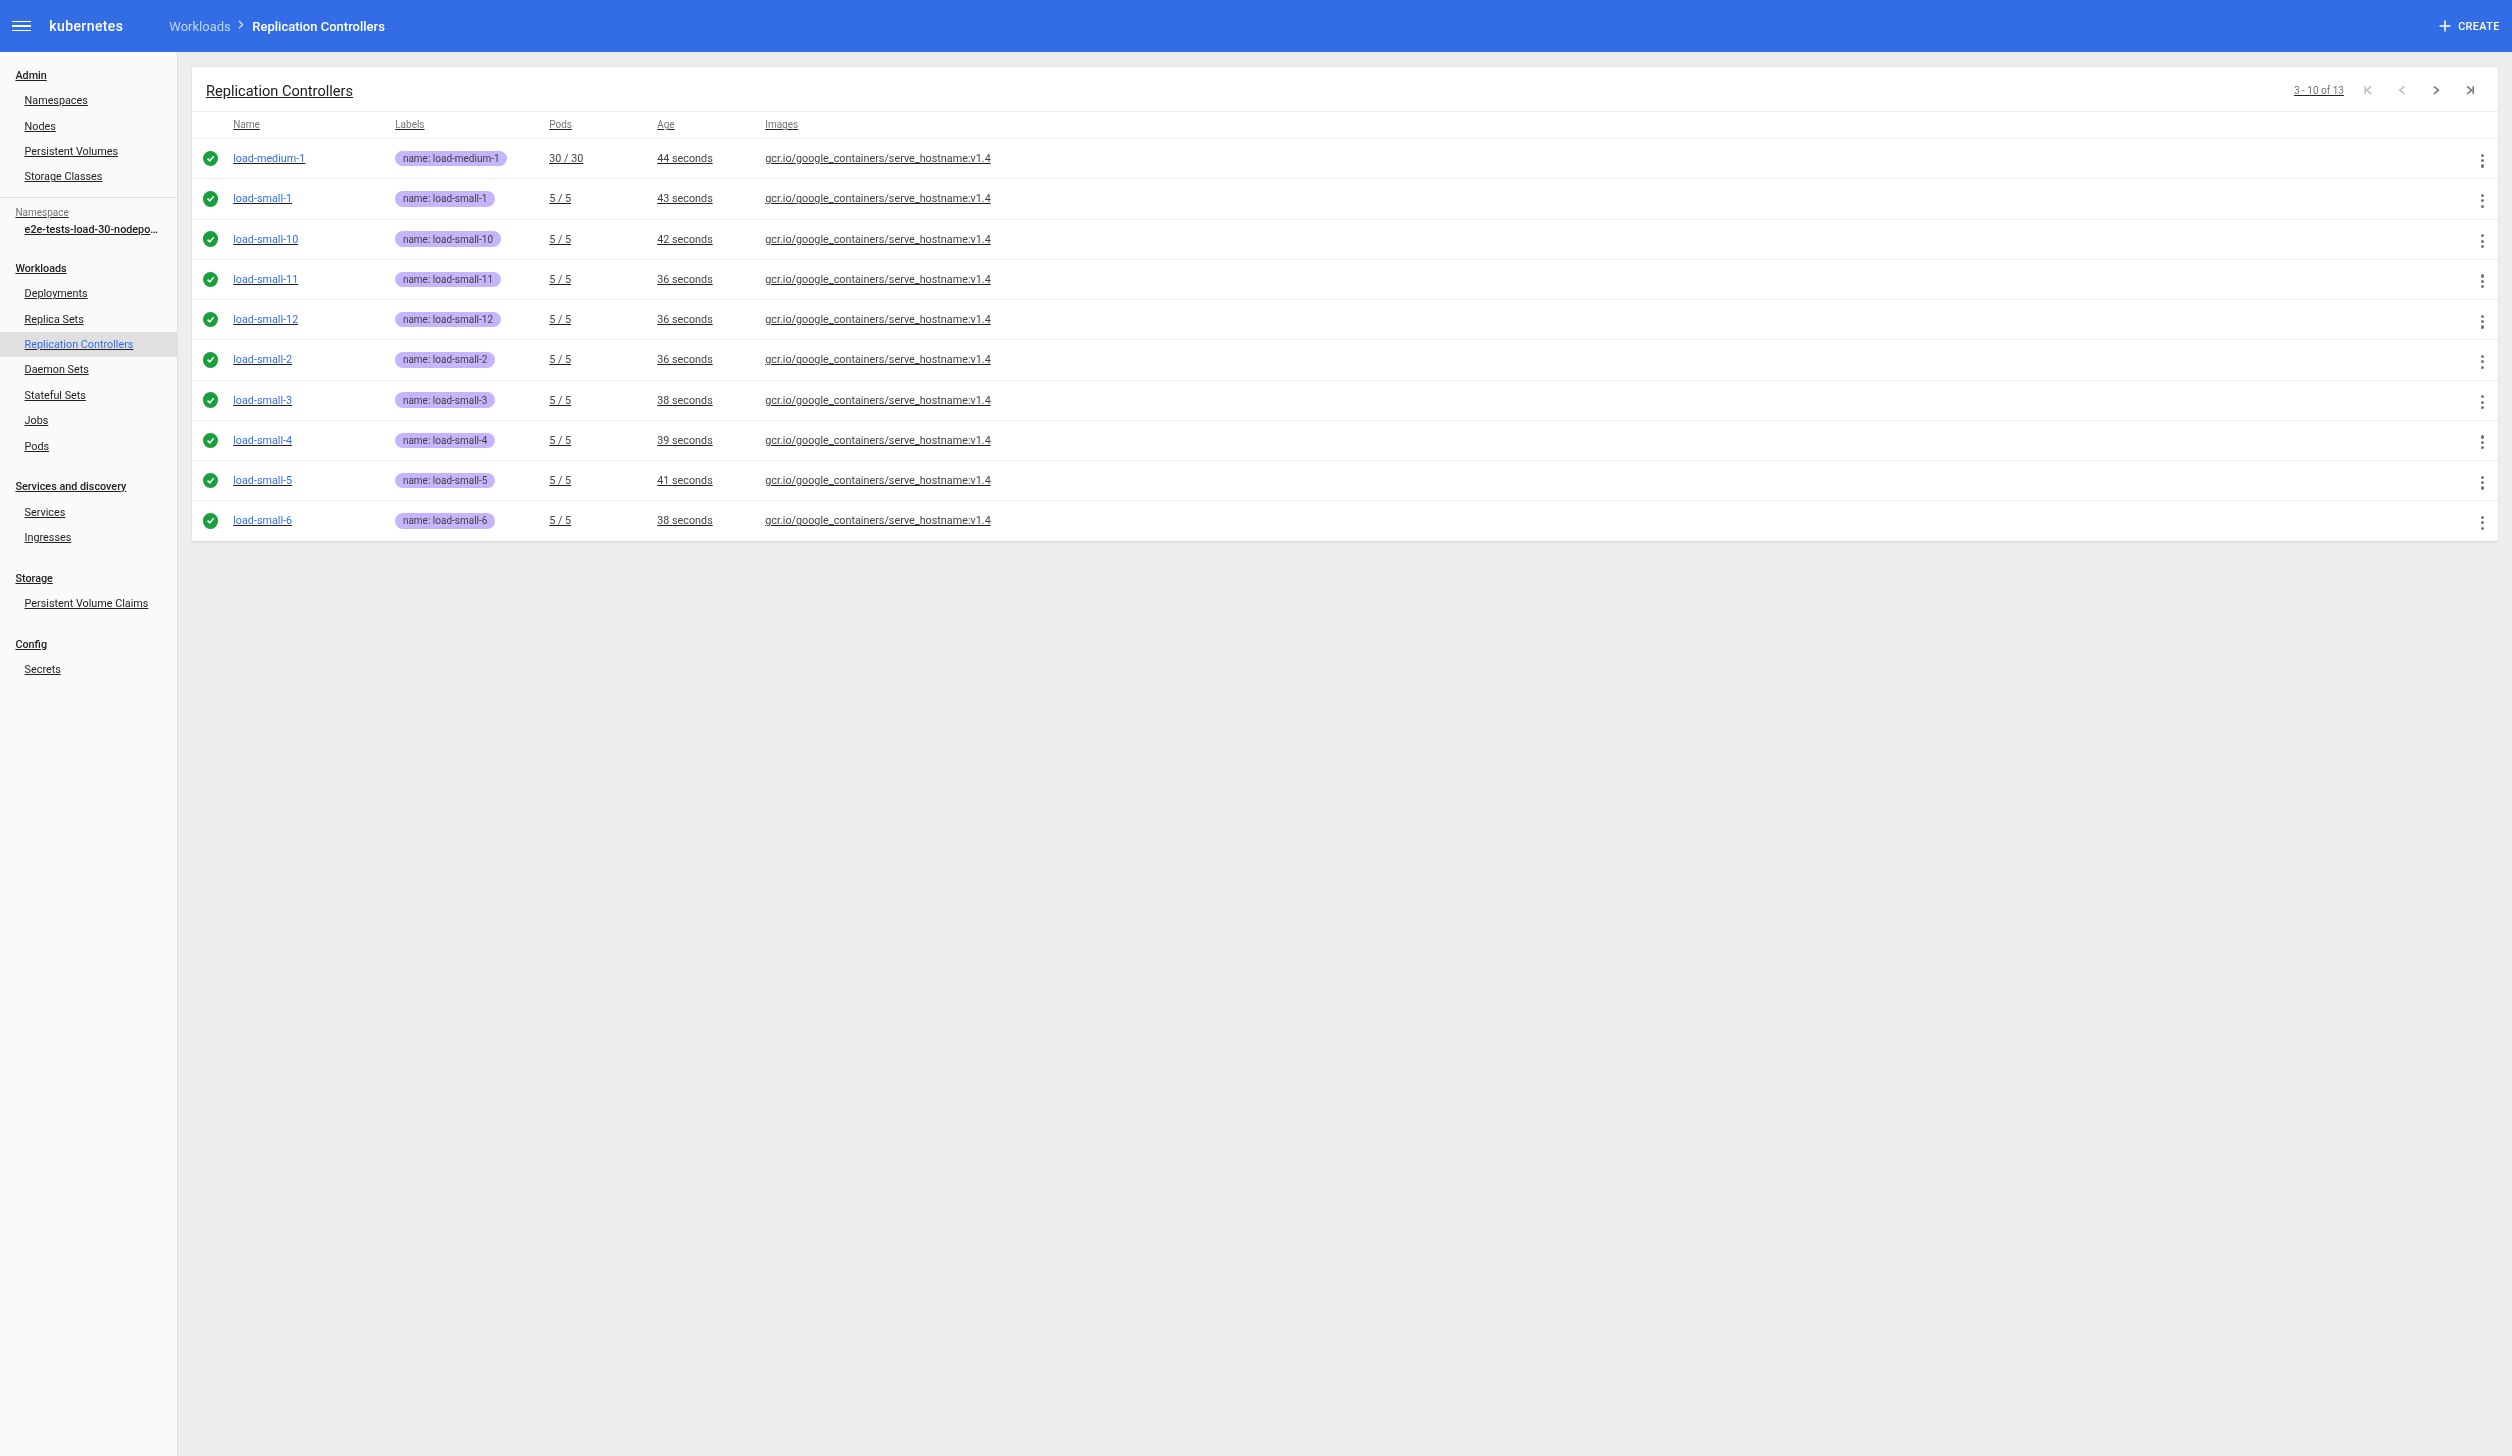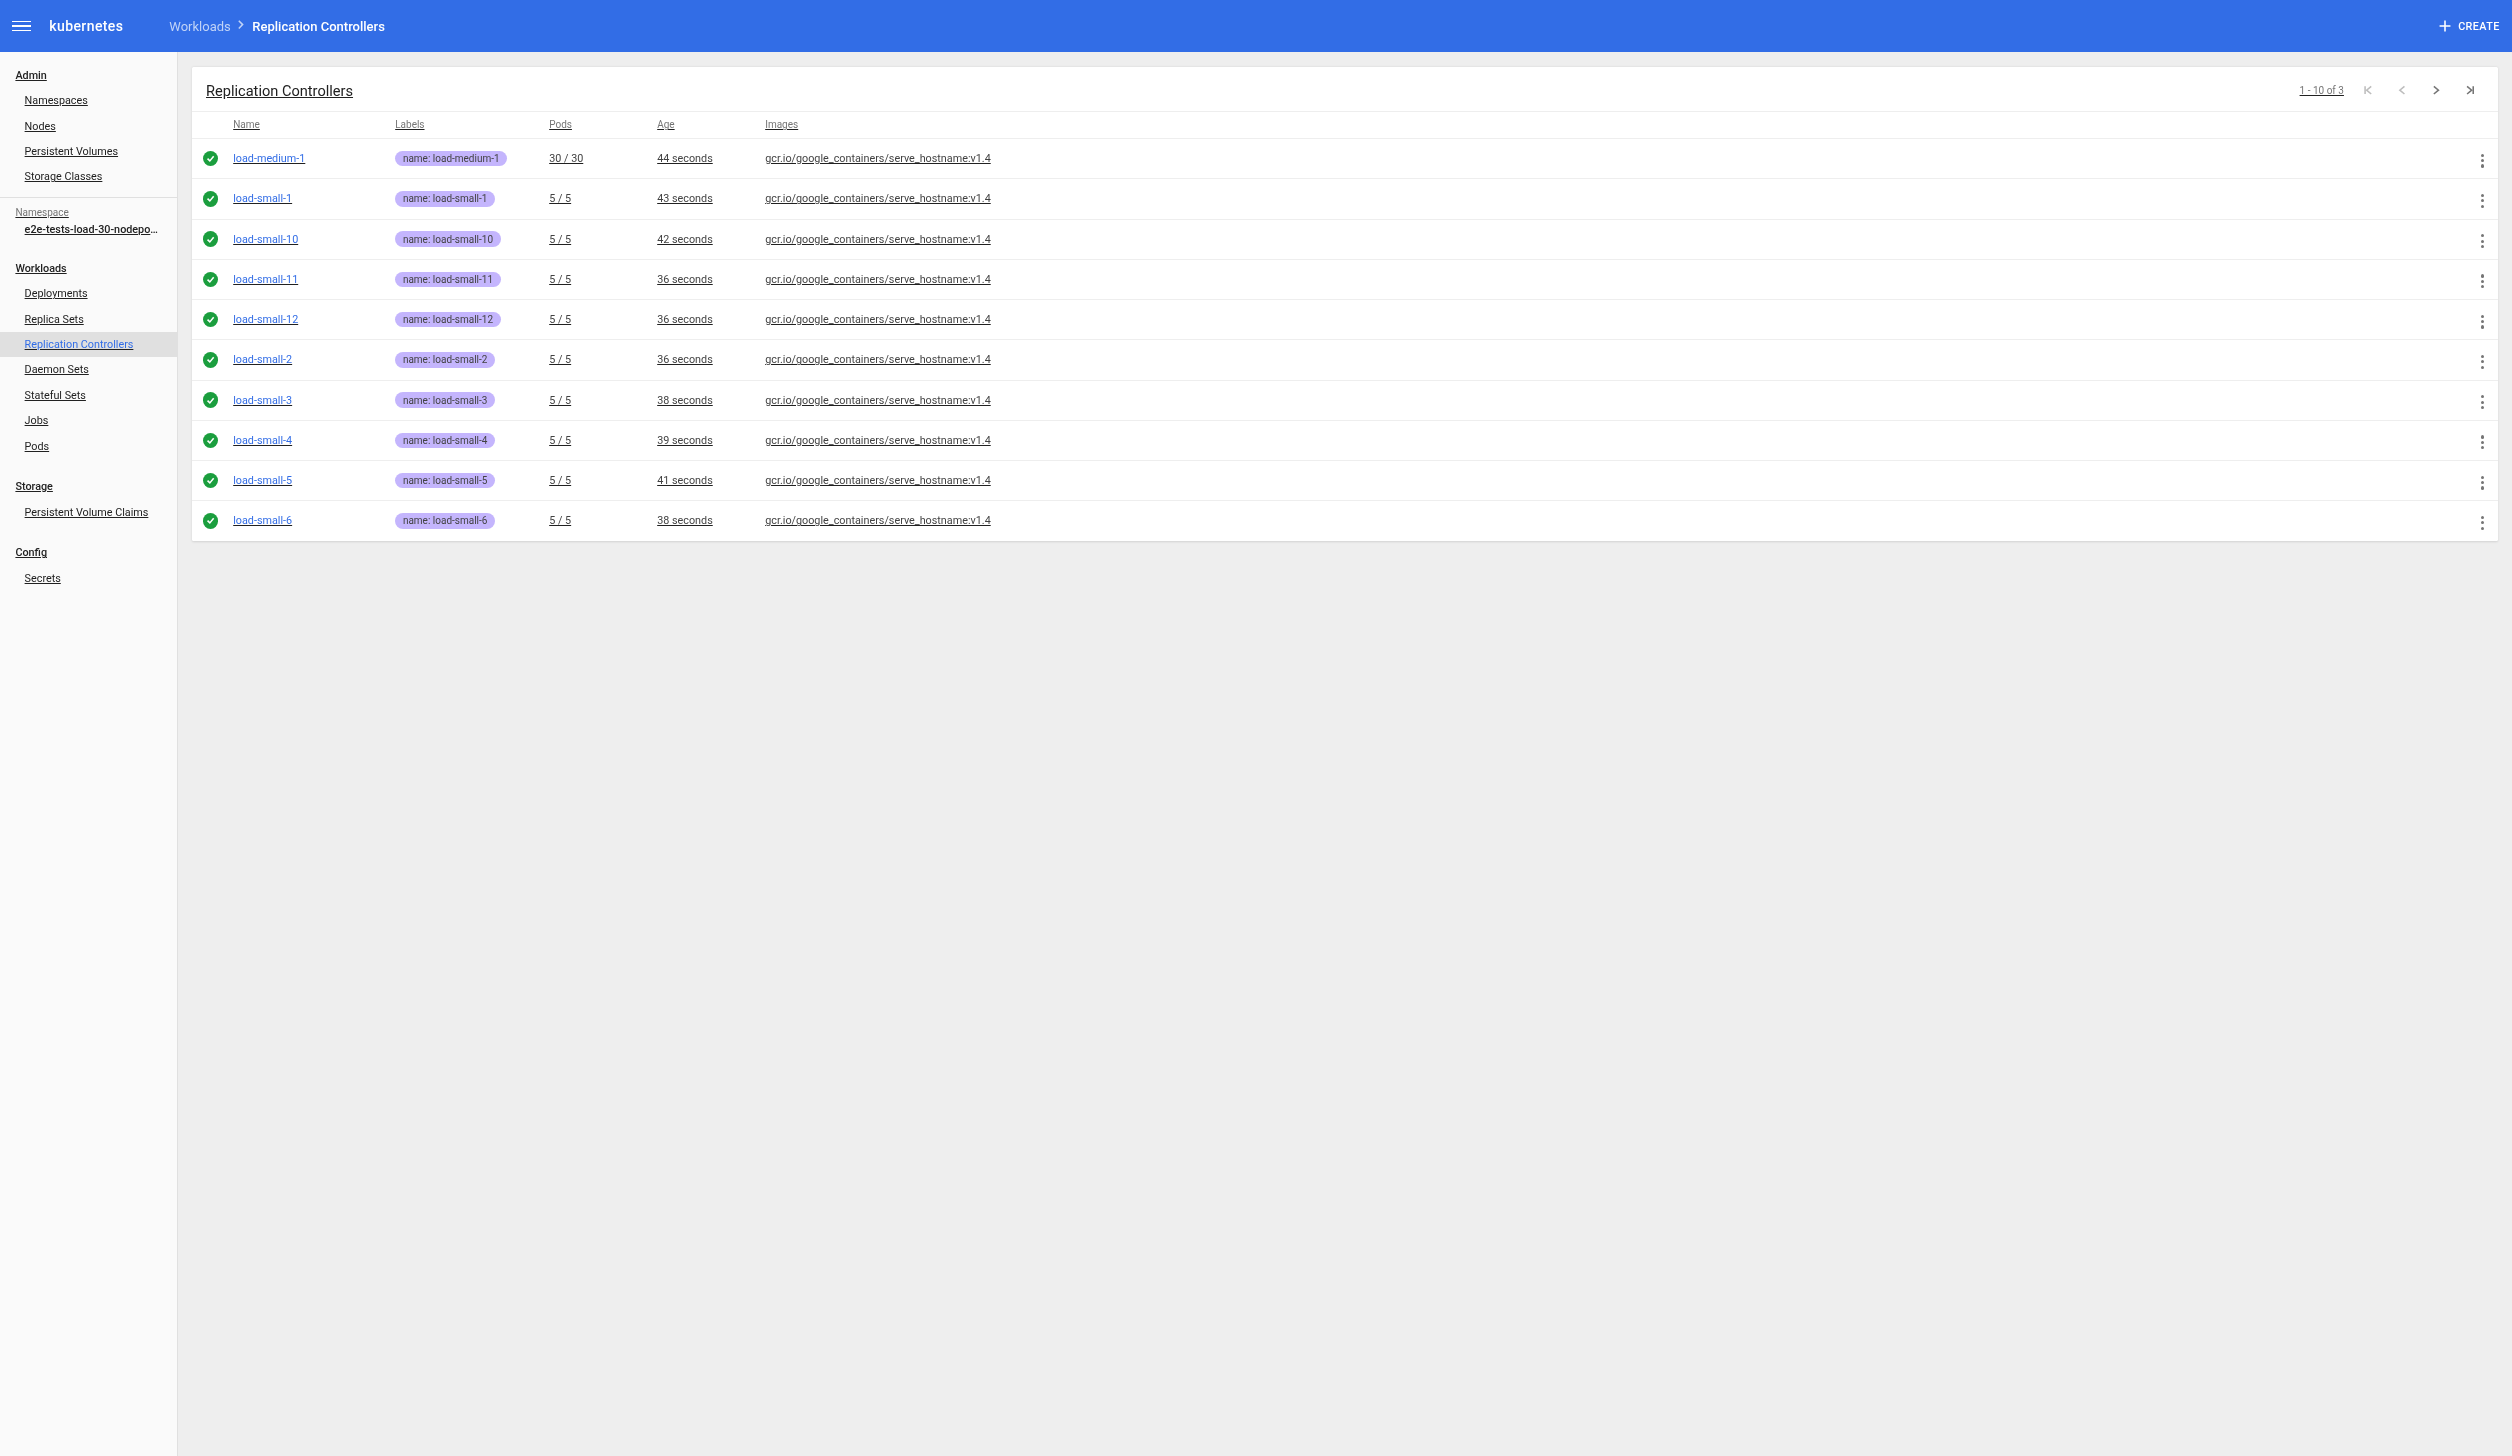--- a/index.html
+++ b/index.html
@@ -268,36 +268,41 @@
       <div class="sidebar-heading">Workloads</div>
       <div class="sidebar-item">Deployments</div>
       <div class="sidebar-item">Replica Sets</div>
       <div class="sidebar-item active">Replication Controllers</div>
       <div class="sidebar-item">Daemon Sets</div>
       <div class="sidebar-item">Stateful Sets</div>
       <div class="sidebar-item">Jobs</div>
       <div class="sidebar-item">Pods</div>
     </div>
     <div class="sidebar-section">
+      <div class="sidebar-heading">Services and discovery</div>
+      <div class="sidebar-item">Services</div>
+      <div class="sidebar-item">Ingresses</div>
+    </div>
+    <div class="sidebar-section">
       <div class="sidebar-heading">Storage</div>
       <div class="sidebar-item">Persistent Volume Claims</div>
     </div>
     <div class="sidebar-section">
       <div class="sidebar-heading">Config</div>
       <div class="sidebar-item">Secrets</div>
     </div>
   </div>
 
   <div class="main">
     <div class="card">
       <div class="card-header">
         <div class="card-title">Replication Controllers</div>
         <div class="card-spacer"></div>
         <div class="pagination">
-          <span>1 - 10 of 3</span>
+          <span>3 - 10 of 13</span>
           <span class="pag-btn disabled">
             <svg width="12.3" height="12.3" viewBox="0 0 16 16">
                 <path d="M4 3 V13" stroke="currentColor" stroke-width="2"></path>
                 <path d="M12 3 L6 8 L12 13" stroke="currentColor" stroke-width="2" fill="none"></path>
               </svg>
           </span>
           <span class="pag-btn disabled">
             <svg width="12.3" height="12.3" viewBox="0 0 16 16">
                 <path d="M11 3 L5 8 L11 13" stroke="currentColor" stroke-width="2" fill="none"></path>
               </svg>

